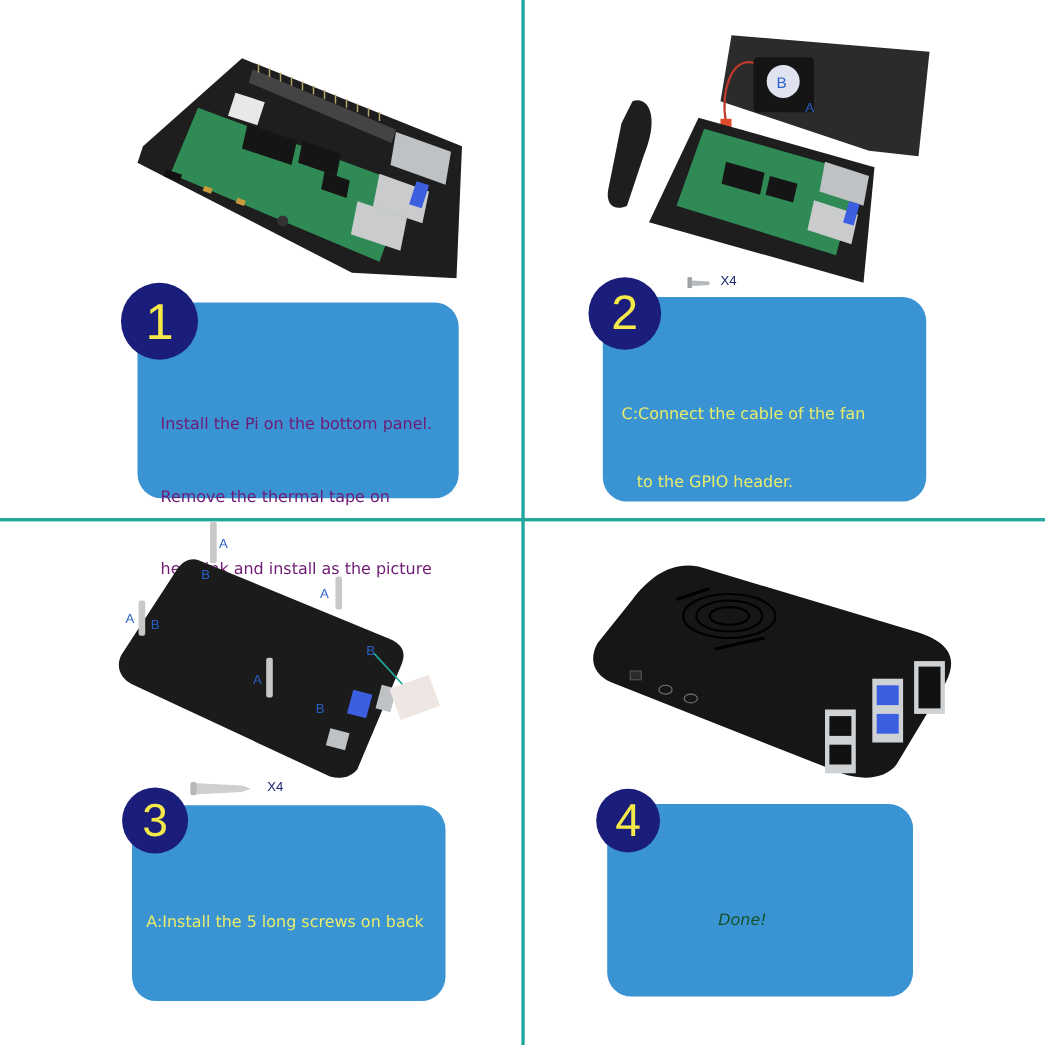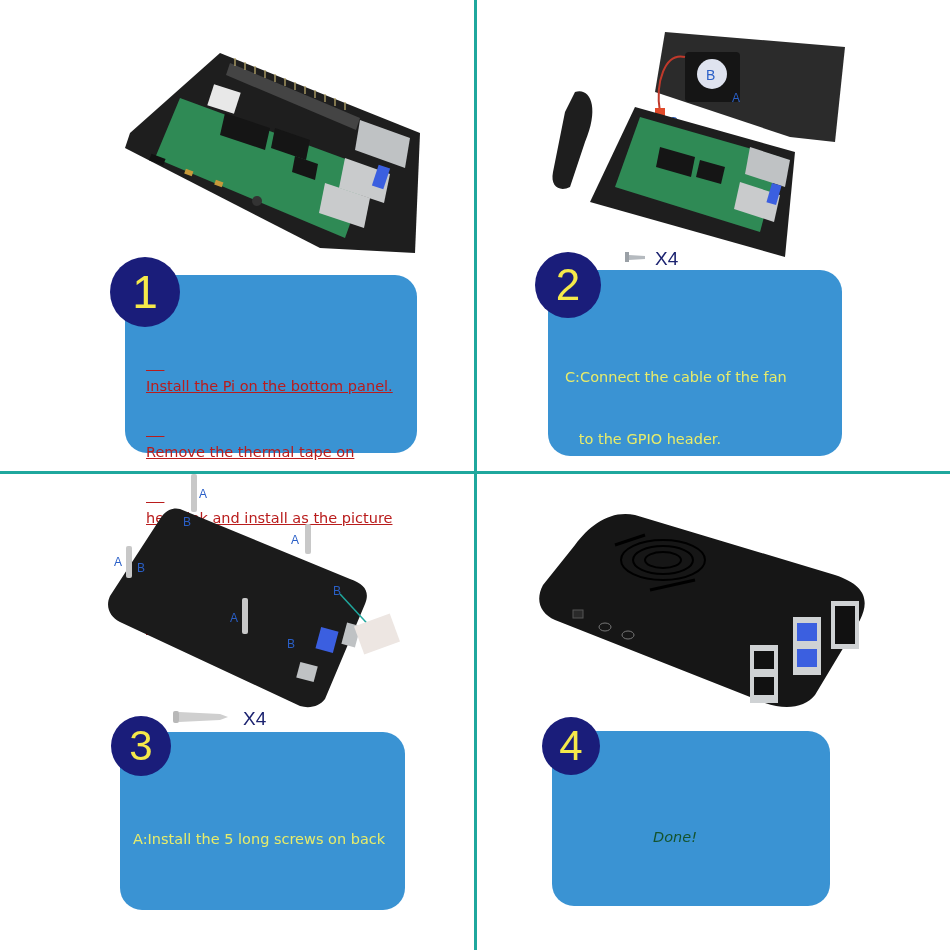--- a/index.html
+++ b/index.html
@@ -18,21 +18,21 @@
   .panel-text {
     position: absolute; font-size: 14.5px; line-height: 22px; white-space: pre;
   }
   .step-circle {
     position: absolute; border-radius: 50%;
     display: flex; align-items: center; justify-content: center;
     font-family: "Liberation Sans", "DejaVu Sans", sans-serif;
   }
   .illus { position: absolute; }
   .x4 {
-    position: absolute; font-family: "Liberation Sans", sans-serif; font-size: 19px;
+    position: absolute; font-family: "Liberation Sans", sans-serif; font-size: 12px;
   }
 </style>
 </head>
 <body>
 
 <div class="divider-v" style="background: rgb(31, 167, 157);"></div>
 <div class="divider-h" style="background: rgb(31, 167, 157);"></div>
 
 <section>
   <svg class="illus" style="left:120px; top:38px;" width="310" height="215" viewBox="0 0 310 215">
@@ -71,21 +71,21 @@
     <rect x="30" y="118" width="15" height="7" fill="#111" transform="rotate(20 37 121)"></rect>
     <rect x="65" y="132" width="8" height="5" fill="#c79a3b" transform="rotate(20 69 134)"></rect>
     <rect x="95" y="143" width="8" height="5" fill="#c79a3b" transform="rotate(20 99 145)"></rect>
     <circle cx="137" cy="163" r="5" fill="#333"></circle>
   </svg>
 
   <div class="panel" style="left: 125px; top: 275px; width: 292px; height: 178px; background: rgb(58, 147, 211);"></div>
   <div class="step-circle" style="left: 110px; top: 257px; width: 70px; height: 70px; font-size: 46px; background: rgb(26, 29, 122); color: rgb(245, 233, 74);">
     <span>1</span>
   </div>
-  <div class="panel-text" style="left: 146px; top: 331px; color: #b91c1c; text-decoration: underline;">
+  <div class="panel-text" style="left: 146px; top: 331px; color: #701a75;">
     <div>Install the Pi on the bottom panel.</div>
     <div>Remove the thermal tape on</div>
     <div>heatsink and install as the picture</div>
     <div>show.</div>
   </div>
 </section>
 
 <section>
   <svg class="illus" style="left:545px; top:12px;" width="320" height="250" viewBox="0 0 320 250">
 

